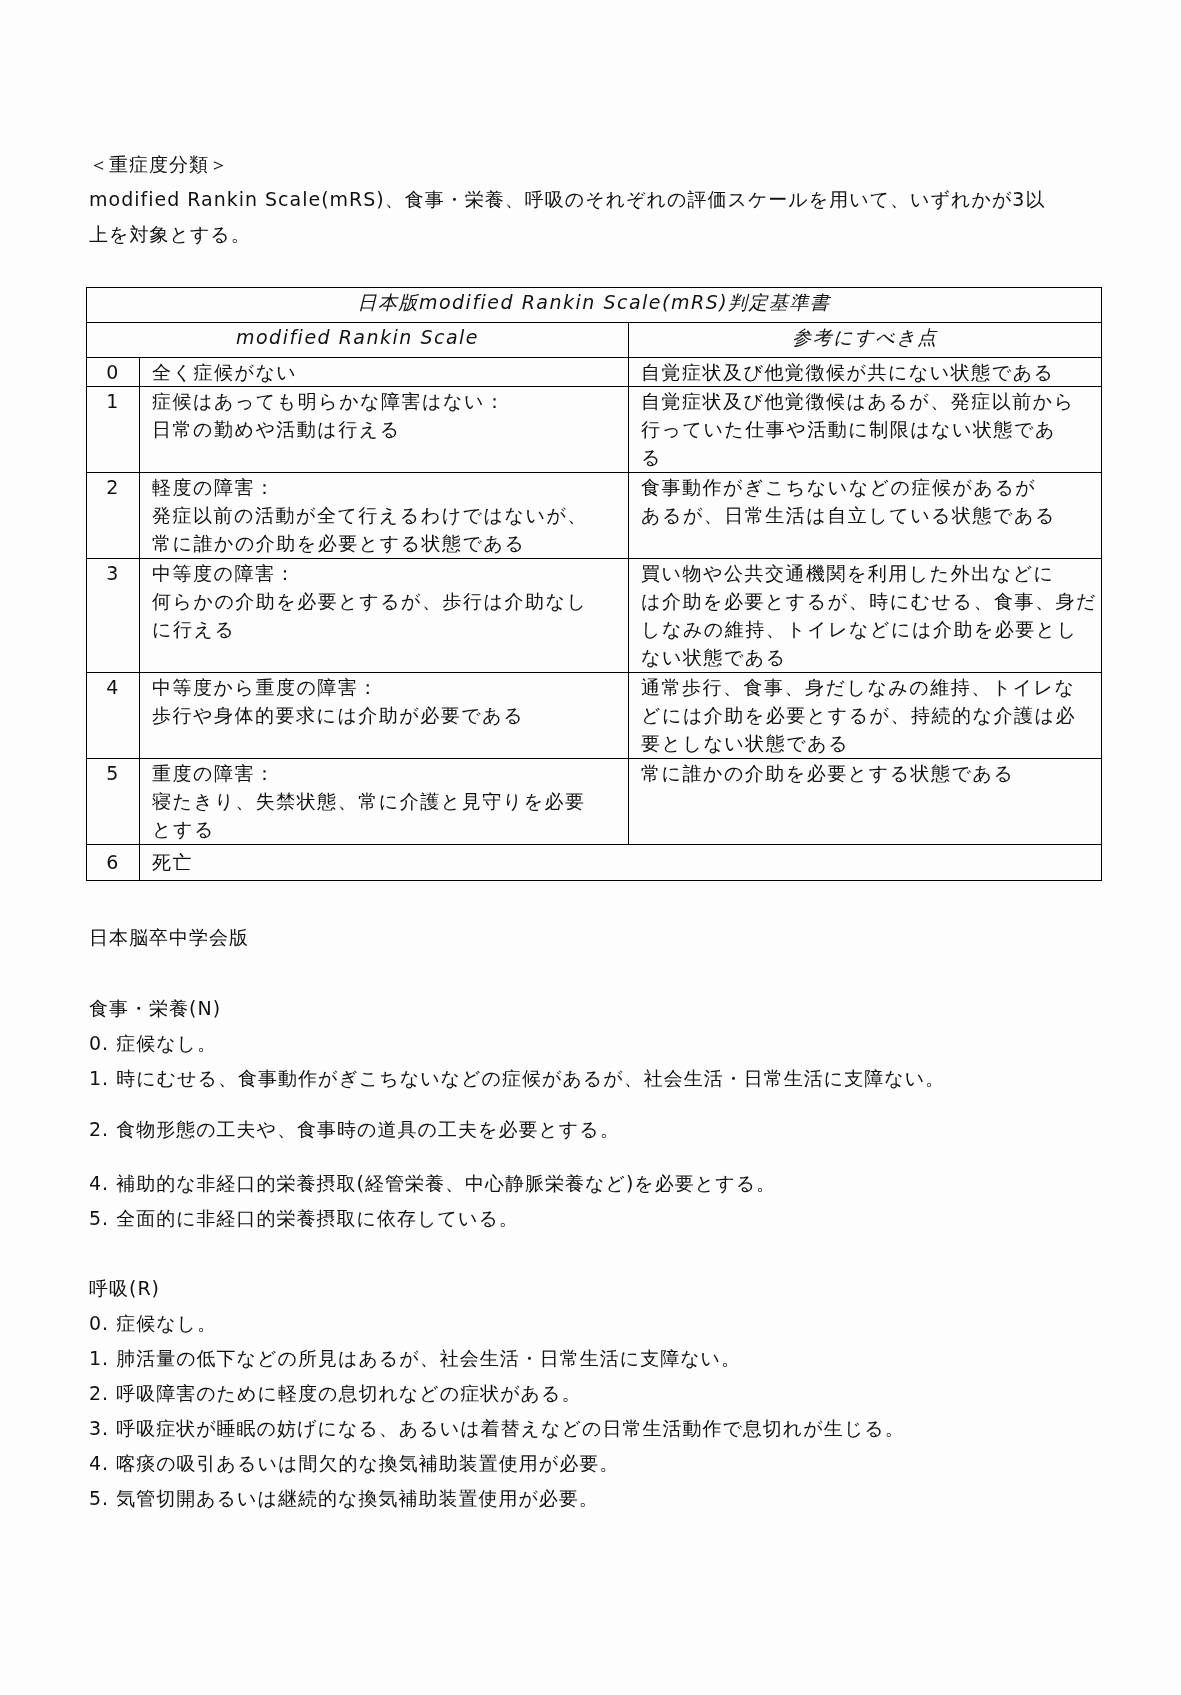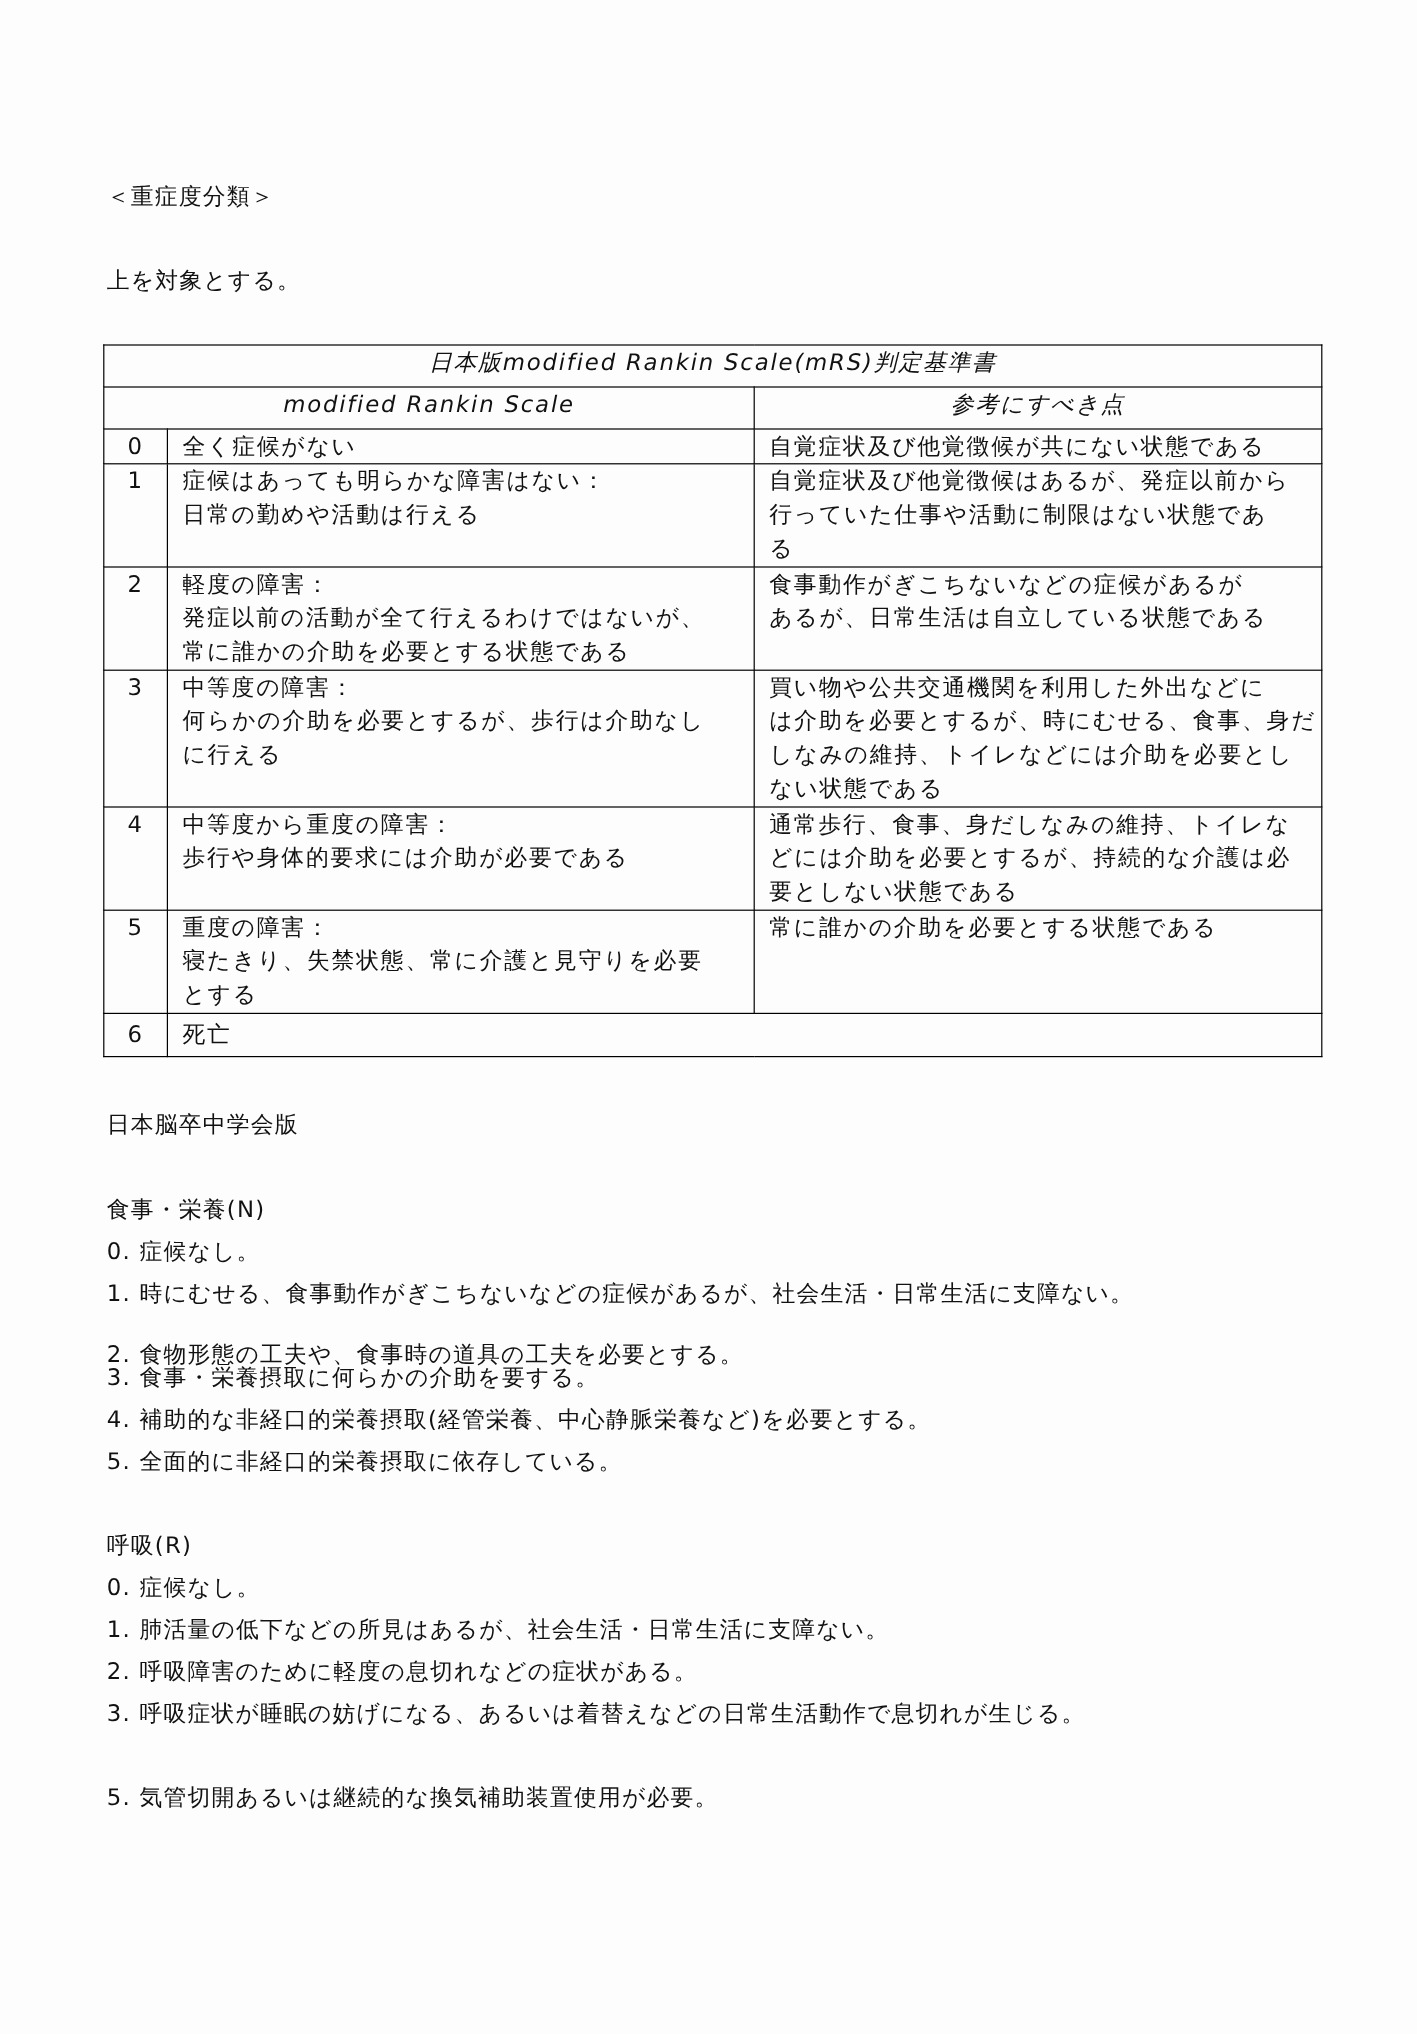--- a/index.html
+++ b/index.html
@@ -18,20 +18,21 @@
   table.mrs td.num { text-align: center; padding: 0; width: 53px; }
   .hdr td { text-align: center; height: 34px; line-height: 34px; font-style: italic; }
   .cell-line { display: block; white-space: nowrap; }
 </style>
 </head>
 <body>
 
 <div class="page">
 
   <div class="line" style="top:152px;">＜重症度分類＞</div>
+  <div class="line" style="top:187px;">modified Rankin Scale(mRS)、食事・栄養、呼吸のそれぞれの評価スケールを用いて、いずれかが3以</div>
   <div class="line" style="top:222px;">上を対象とする。</div>
 
   <table class="mrs">
     <colgroup>
         <col style="width:53px">
         <col style="width:489px">
         <col style="width:473px">
       </colgroup>
     <tbody>
         <tr class="hdr">
@@ -126,23 +127,23 @@
     </tr>
   </tbody>
     </table>
 
   <div class="line" style="top:925px;">日本脳卒中学会版</div>
 
   <div class="line" style="top:996px;">食事・栄養(N)</div>
   <div class="line" style="top:1031px;">0. 症候なし。</div>
   <div class="line" style="top:1066px;">1. 時にむせる、食事動作がぎこちないなどの症候があるが、社会生活・日常生活に支障ない。</div>
   <div class="line" style="top:1101px;margin-top:16px;">2. 食物形態の工夫や、食事時の道具の工夫を必要とする。</div>
-  <div class="line" style="top:1136px;">3. 食事・栄養摂取に何らかの介助を要する。</div>
   <div class="line" style="top:1171px;">4. 補助的な非経口的栄養摂取(経管栄養、中心静脈栄養など)を必要とする。</div>
   <div class="line" style="top:1206px;">5. 全面的に非経口的栄養摂取に依存している。</div>
 
   <div class="line" style="top:1276px;">呼吸(R)</div>
   <div class="line" style="top:1311px;">0. 症候なし。</div>
   <div class="line" style="top:1346px;">1. 肺活量の低下などの所見はあるが、社会生活・日常生活に支障ない。</div>
   <div class="line" style="top:1381px;">2. 呼吸障害のために軽度の息切れなどの症状がある。</div>
   <div class="line" style="top:1416px;">3. 呼吸症状が睡眠の妨げになる、あるいは着替えなどの日常生活動作で息切れが生じる。</div>
+  <div class="line" style="top:1451px;">4. 喀痰の吸引あるいは間欠的な換気補助装置使用が必要。</div>
   <div class="line" style="top:1486px;">5. 気管切開あるいは継続的な換気補助装置使用が必要。</div>
 </div>
 
 </body></html>

